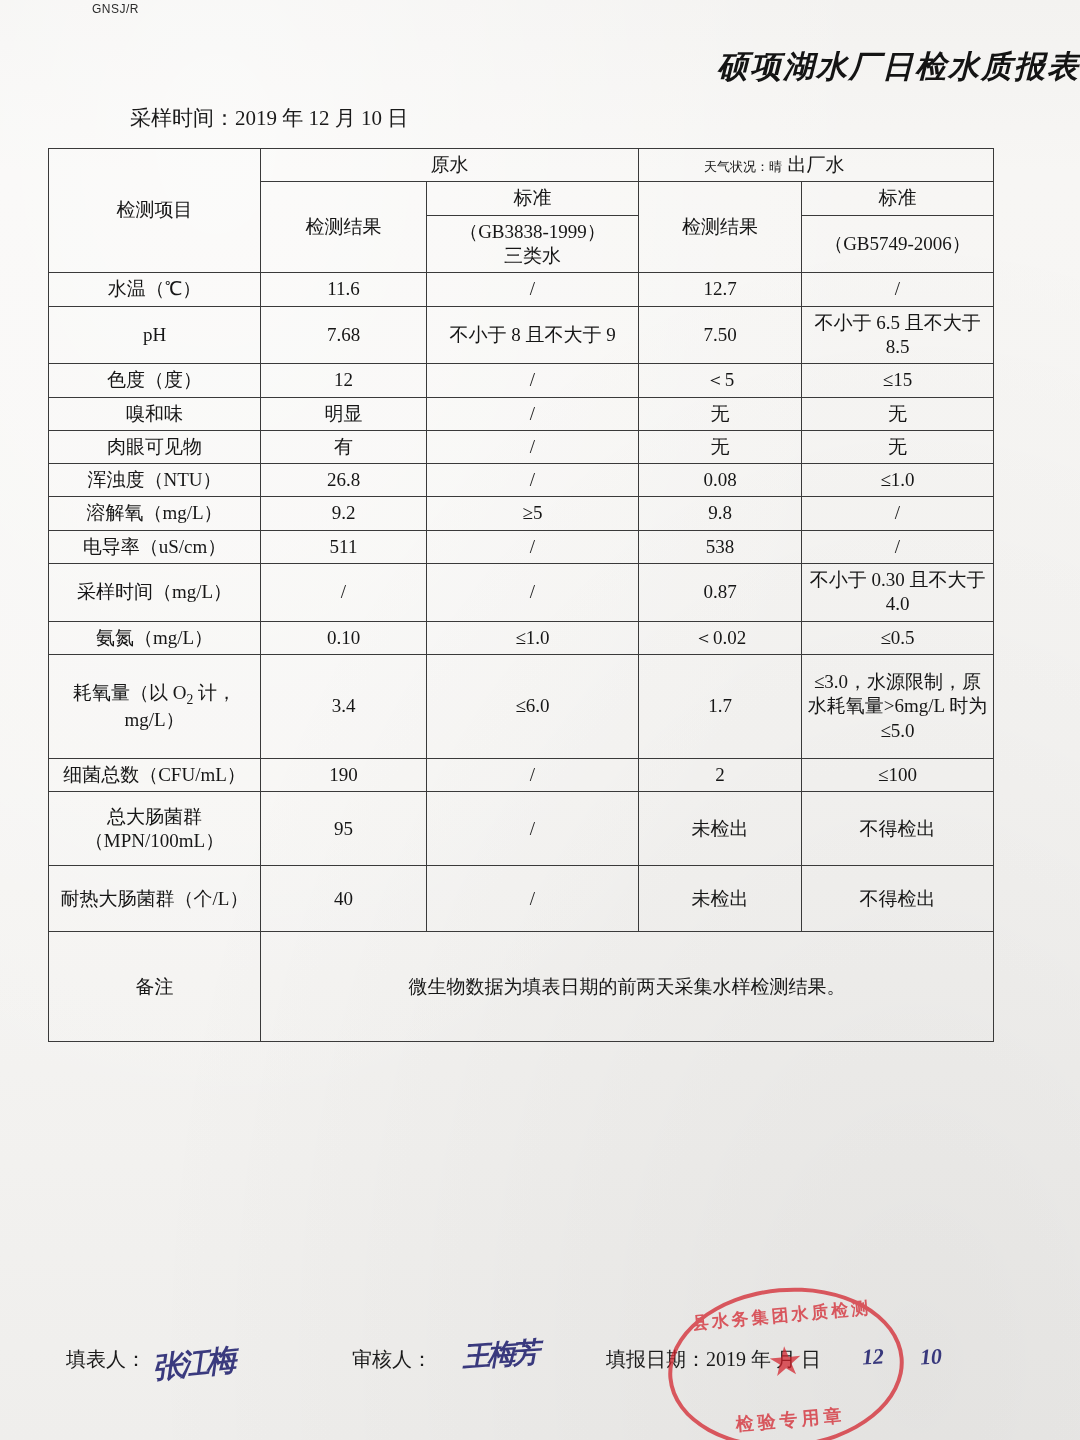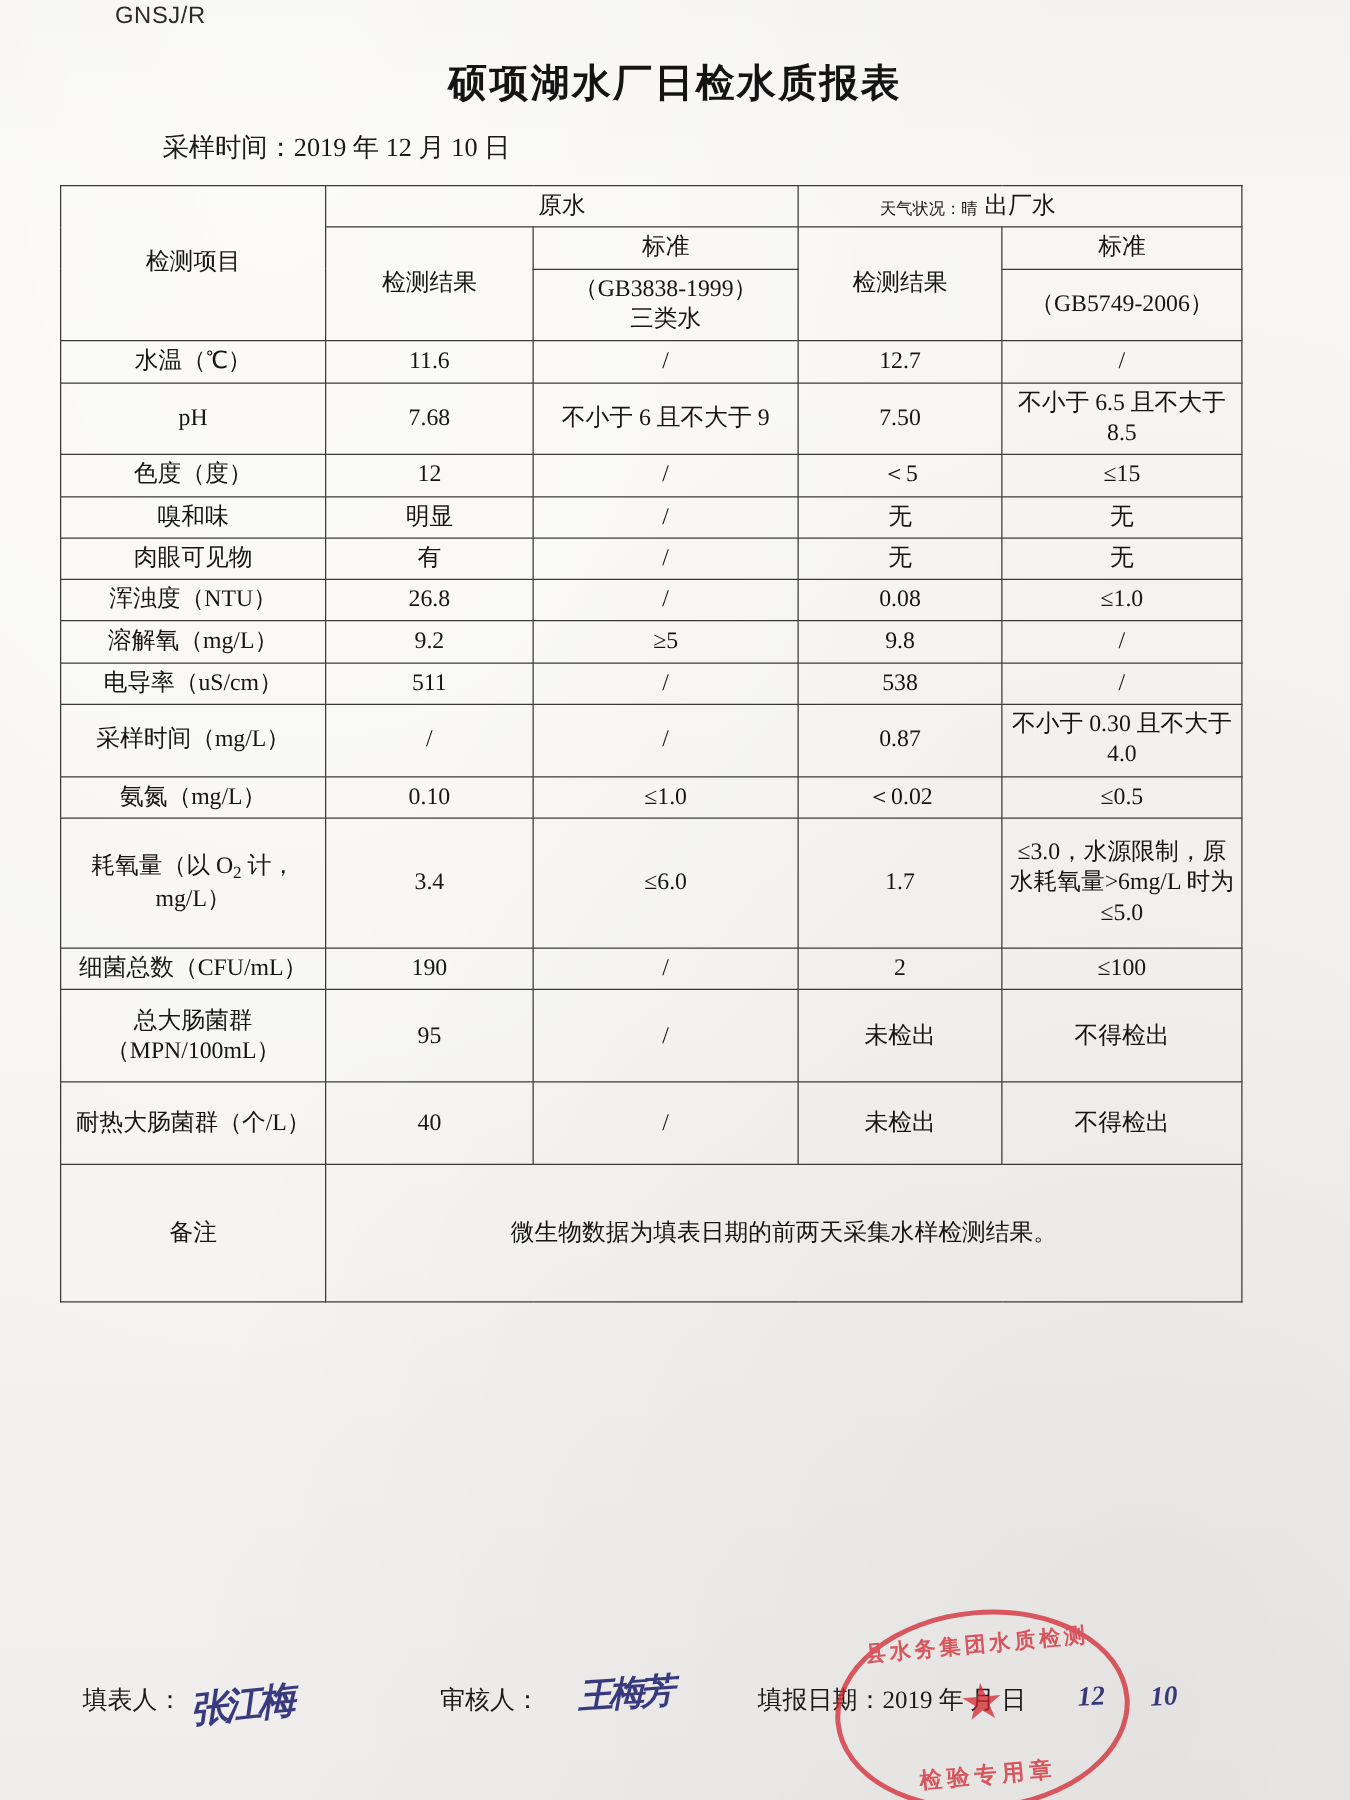--- a/index.html
+++ b/index.html
@@ -36,35 +36,36 @@
   .content {
     position: relative;
     z-index: 2;
   }
 
   .code-label {
     position: absolute;
     left: 92px;
     top: 2px;
     font-family: "Liberation Sans", sans-serif;
-    font-size: 19px;
+    font-size: 12px;
     letter-spacing: 0.5px;
     color: #2b2b2b;
   }
 
   .doc-title {
     position: absolute;
     left: 0;
     right: 0;
     top: 46px;
-    text-align: center;
+    text-align: right;
     font-size: 31px;
     font-weight: bold;
     letter-spacing: 2px;
     color: #141414;
+    font-style: italic;
   }
 
   .meta-row {
     position: absolute;
     left: 90px;
     right: 60px;
     top: 104px;
     height: 32px;
     font-size: 21px;
   }
@@ -259,21 +260,21 @@
       <tr>
         <td class="item-name">水温（℃）</td>
         <td>11.6</td>
         <td>/</td>
         <td>12.7</td>
         <td>/</td>
       </tr>
       <tr>
         <td class="item-name">pH</td>
         <td>7.68</td>
-        <td>不小于 6 且不大于 9</td>
+        <td>不小于 8 且不大于 9</td>
         <td>7.50</td>
         <td>不小于 6.5 且不大于 8.5</td>
       </tr>
       <tr>
         <td class="item-name">色度（度）</td>
         <td>12</td>
         <td>/</td>
         <td>＜5</td>
         <td>≤15</td>
       </tr>

